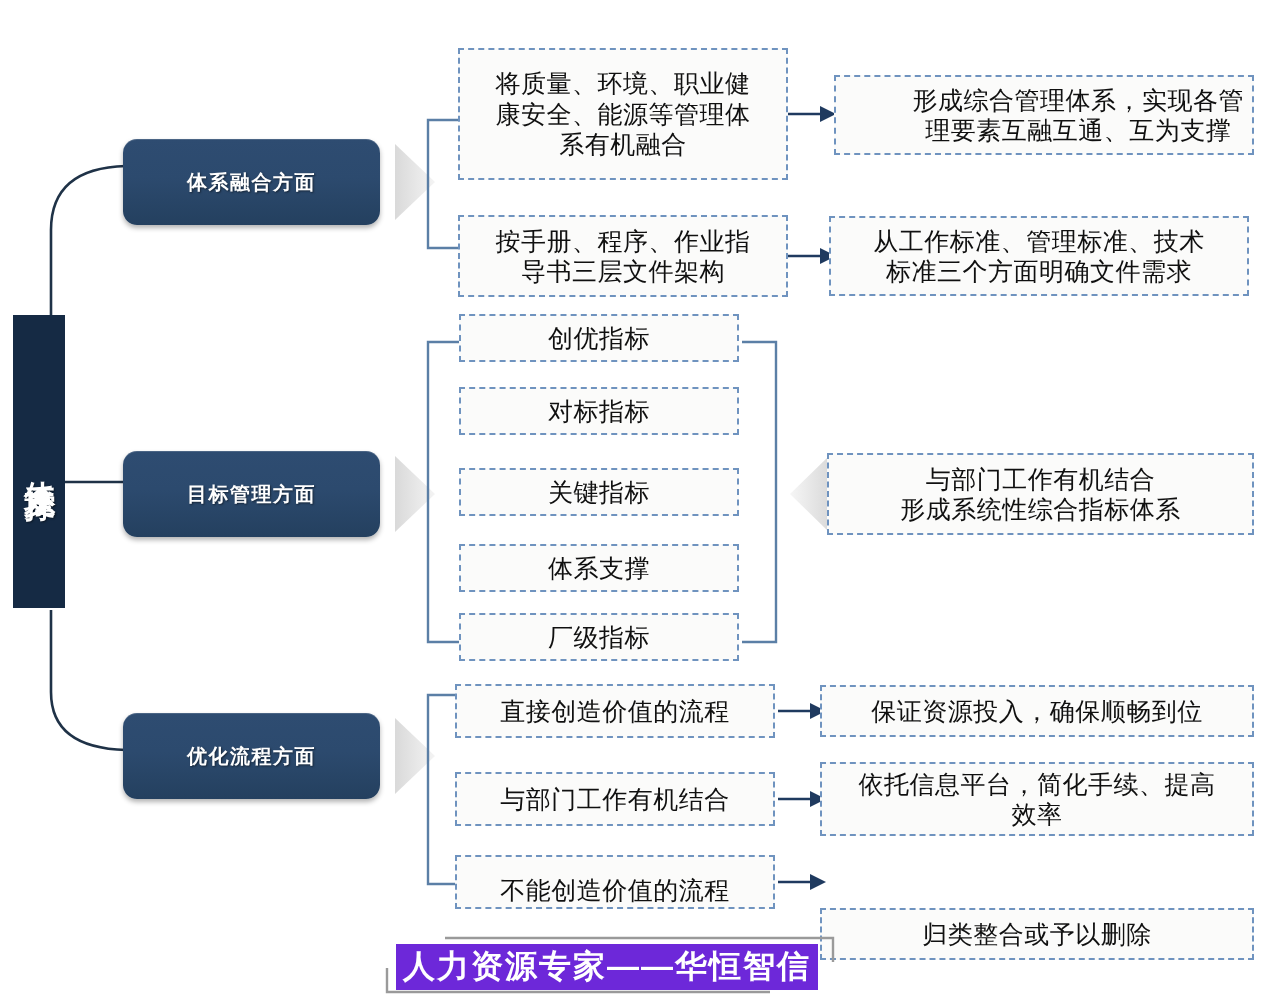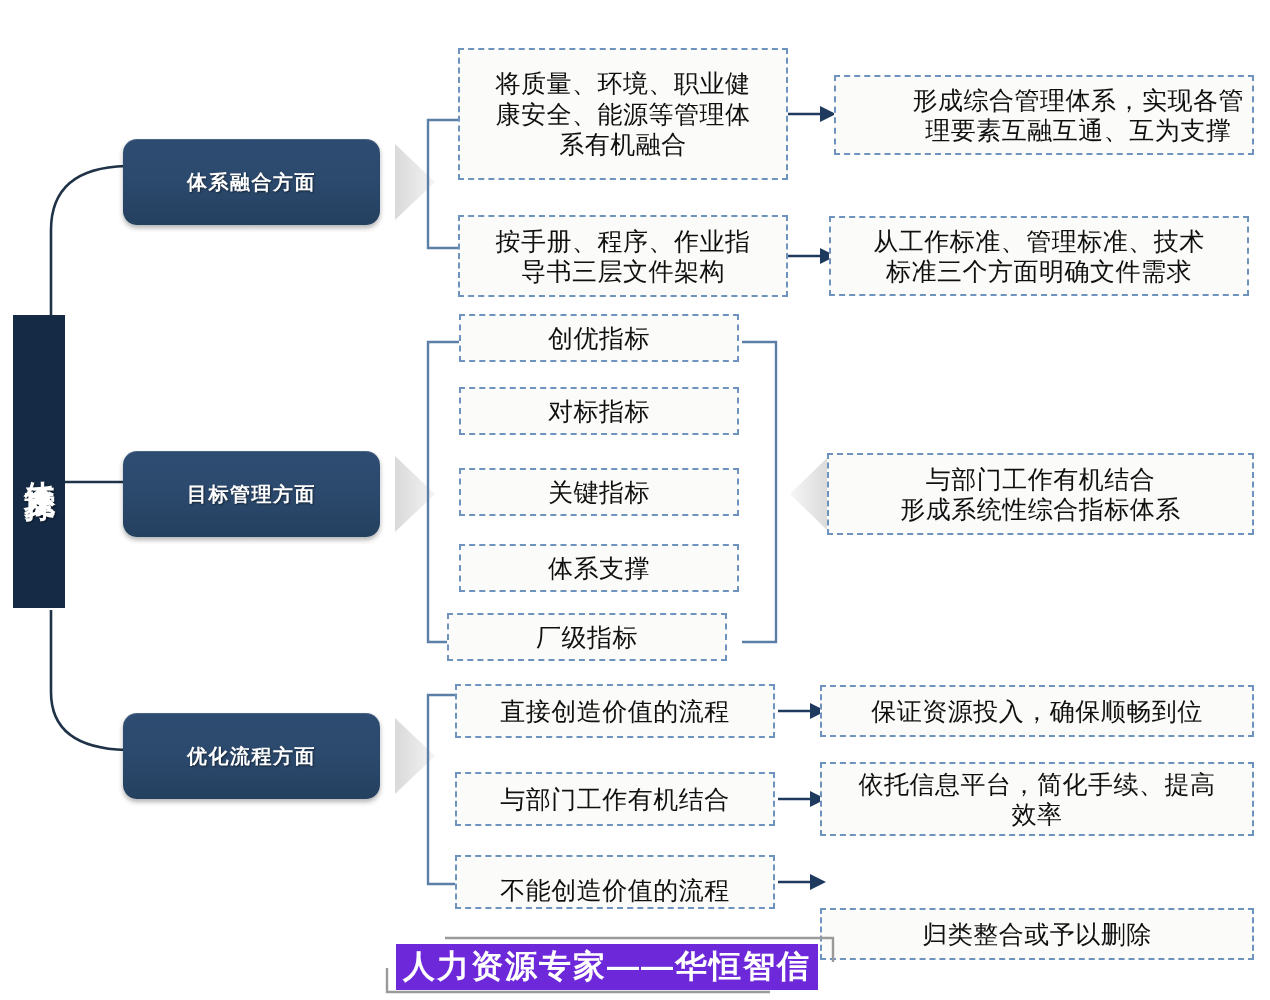--- a/index.html
+++ b/index.html
@@ -186,21 +186,21 @@
   </div>
   <div class="dbox small" style="left:459px; top:387px; width:280px; height:48px;">
     <span class="dbox-text">对标指标</span>
   </div>
   <div class="dbox small" style="left:459px; top:468px; width:280px; height:48px;">
     <span class="dbox-text">关键指标</span>
   </div>
   <div class="dbox small" style="left:459px; top:544px; width:280px; height:48px;">
     <span class="dbox-text">体系支撑</span>
   </div>
-  <div class="dbox small" style="left:447px; top:613px; width:280px; height:48px;">
+  <div class="dbox small" style="left:459px; top:613px; width:280px; height:48px;">
     <span class="dbox-text">厂级指标</span>
   </div>
 
   <svg class="chevron" style="left:788px; top:453px; width:44px; height:82px;" viewBox="0 0 44 82">
     <defs>
       <linearGradient id="gchvL" x1="1" y1="0" x2="0" y2="0">
         <stop offset="0%" stop-color="#d9d9d9"></stop>
           <stop offset="100%" stop-color="#f6f6f6"></stop>
       </linearGradient>
     </defs>

